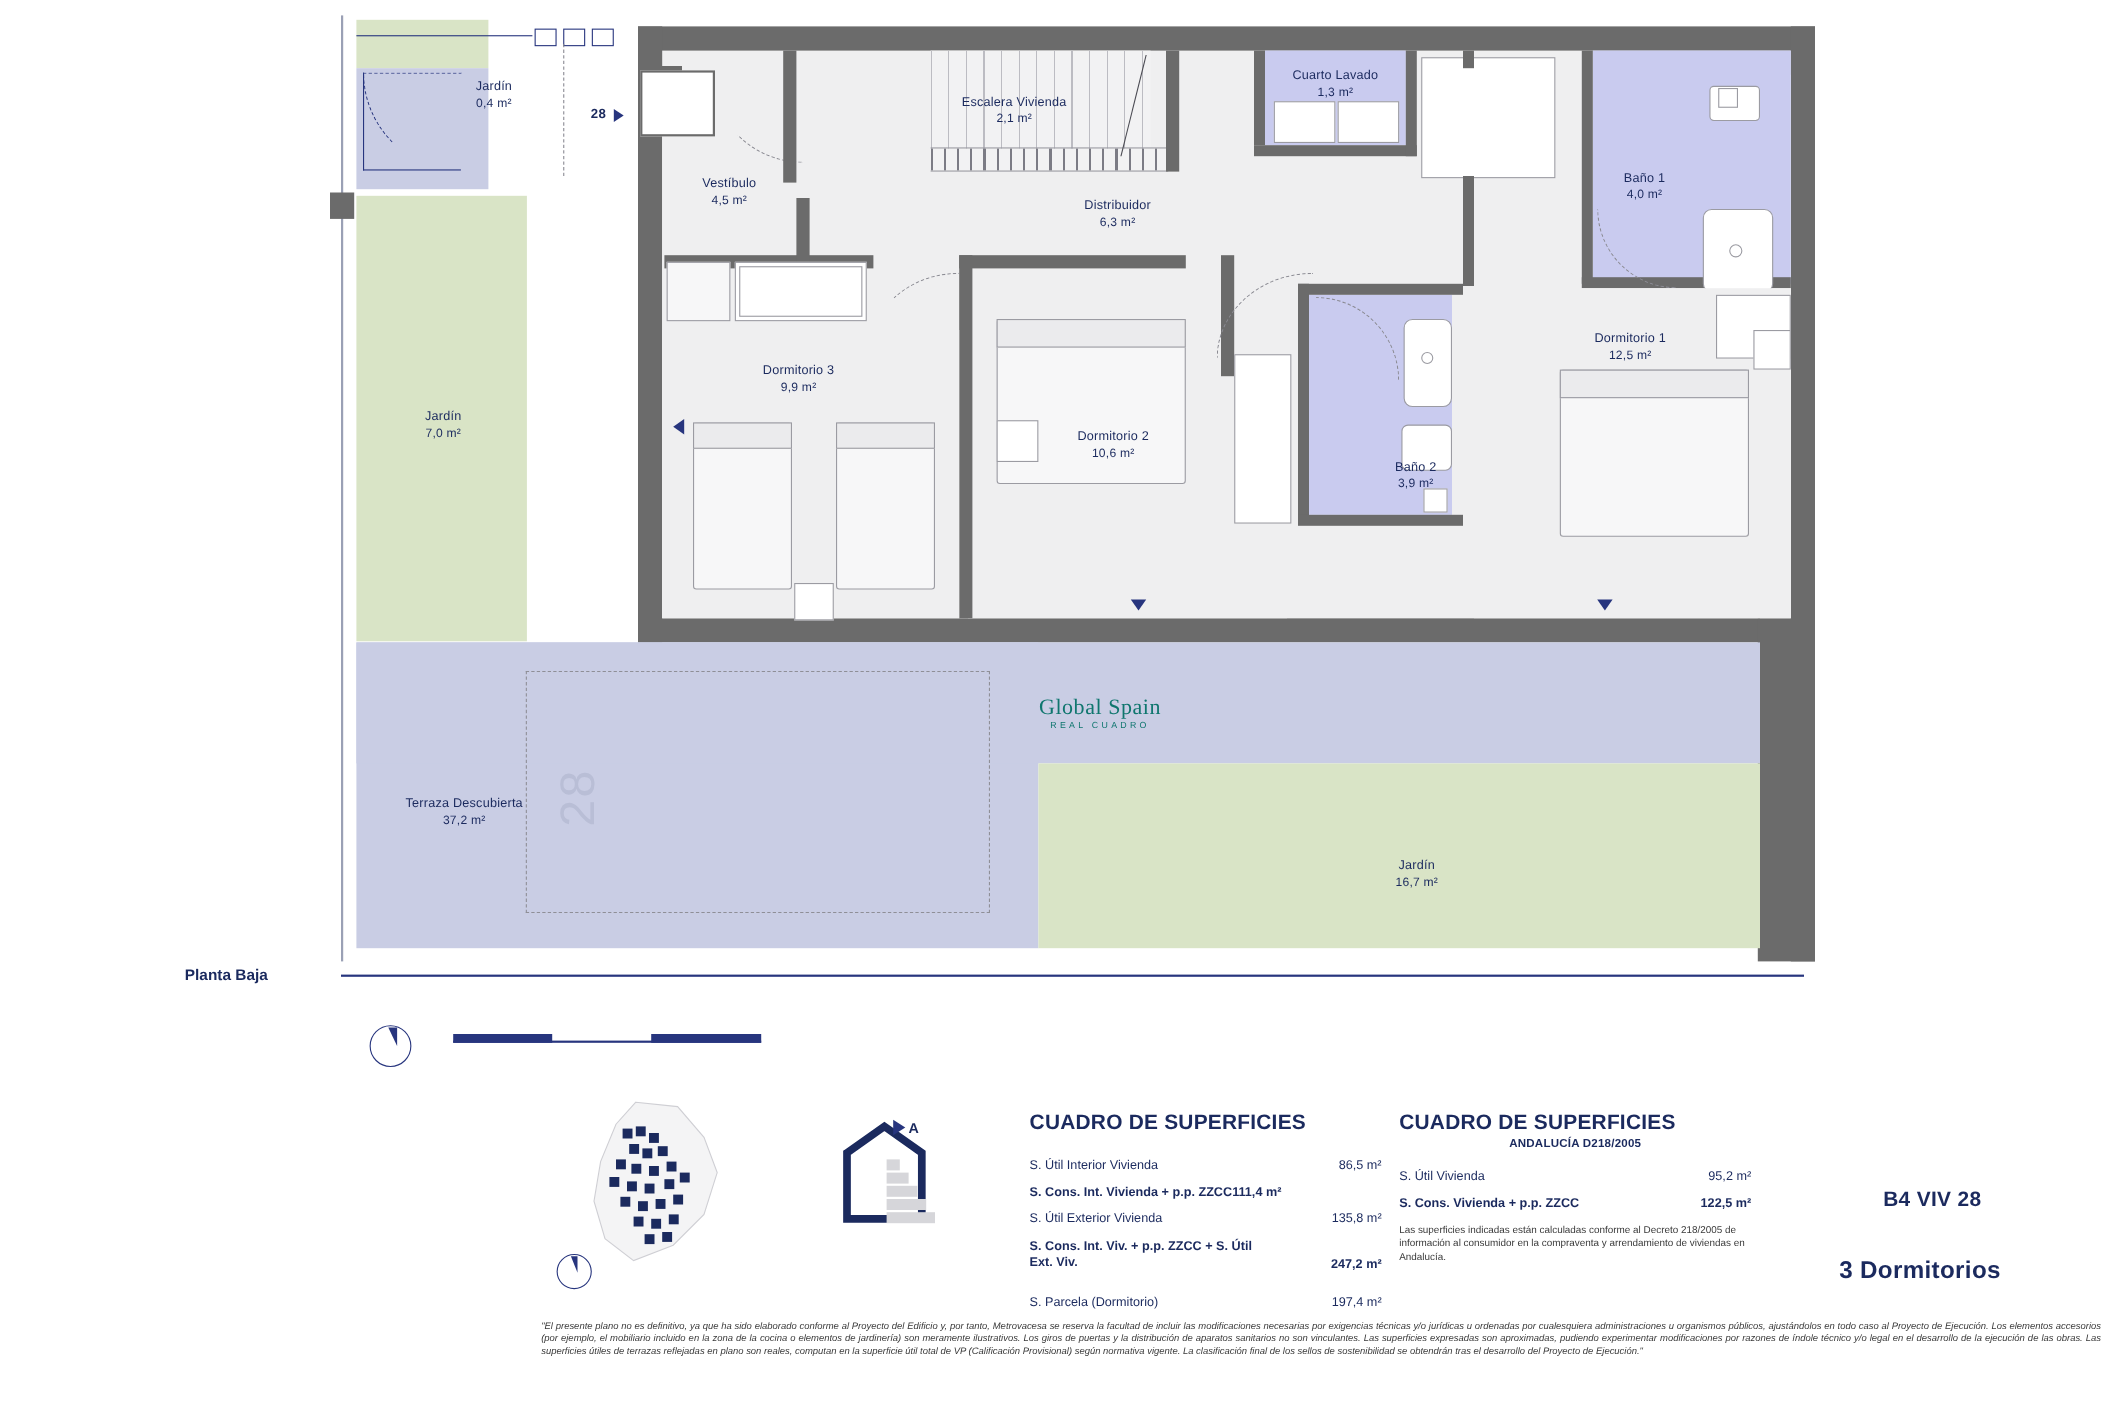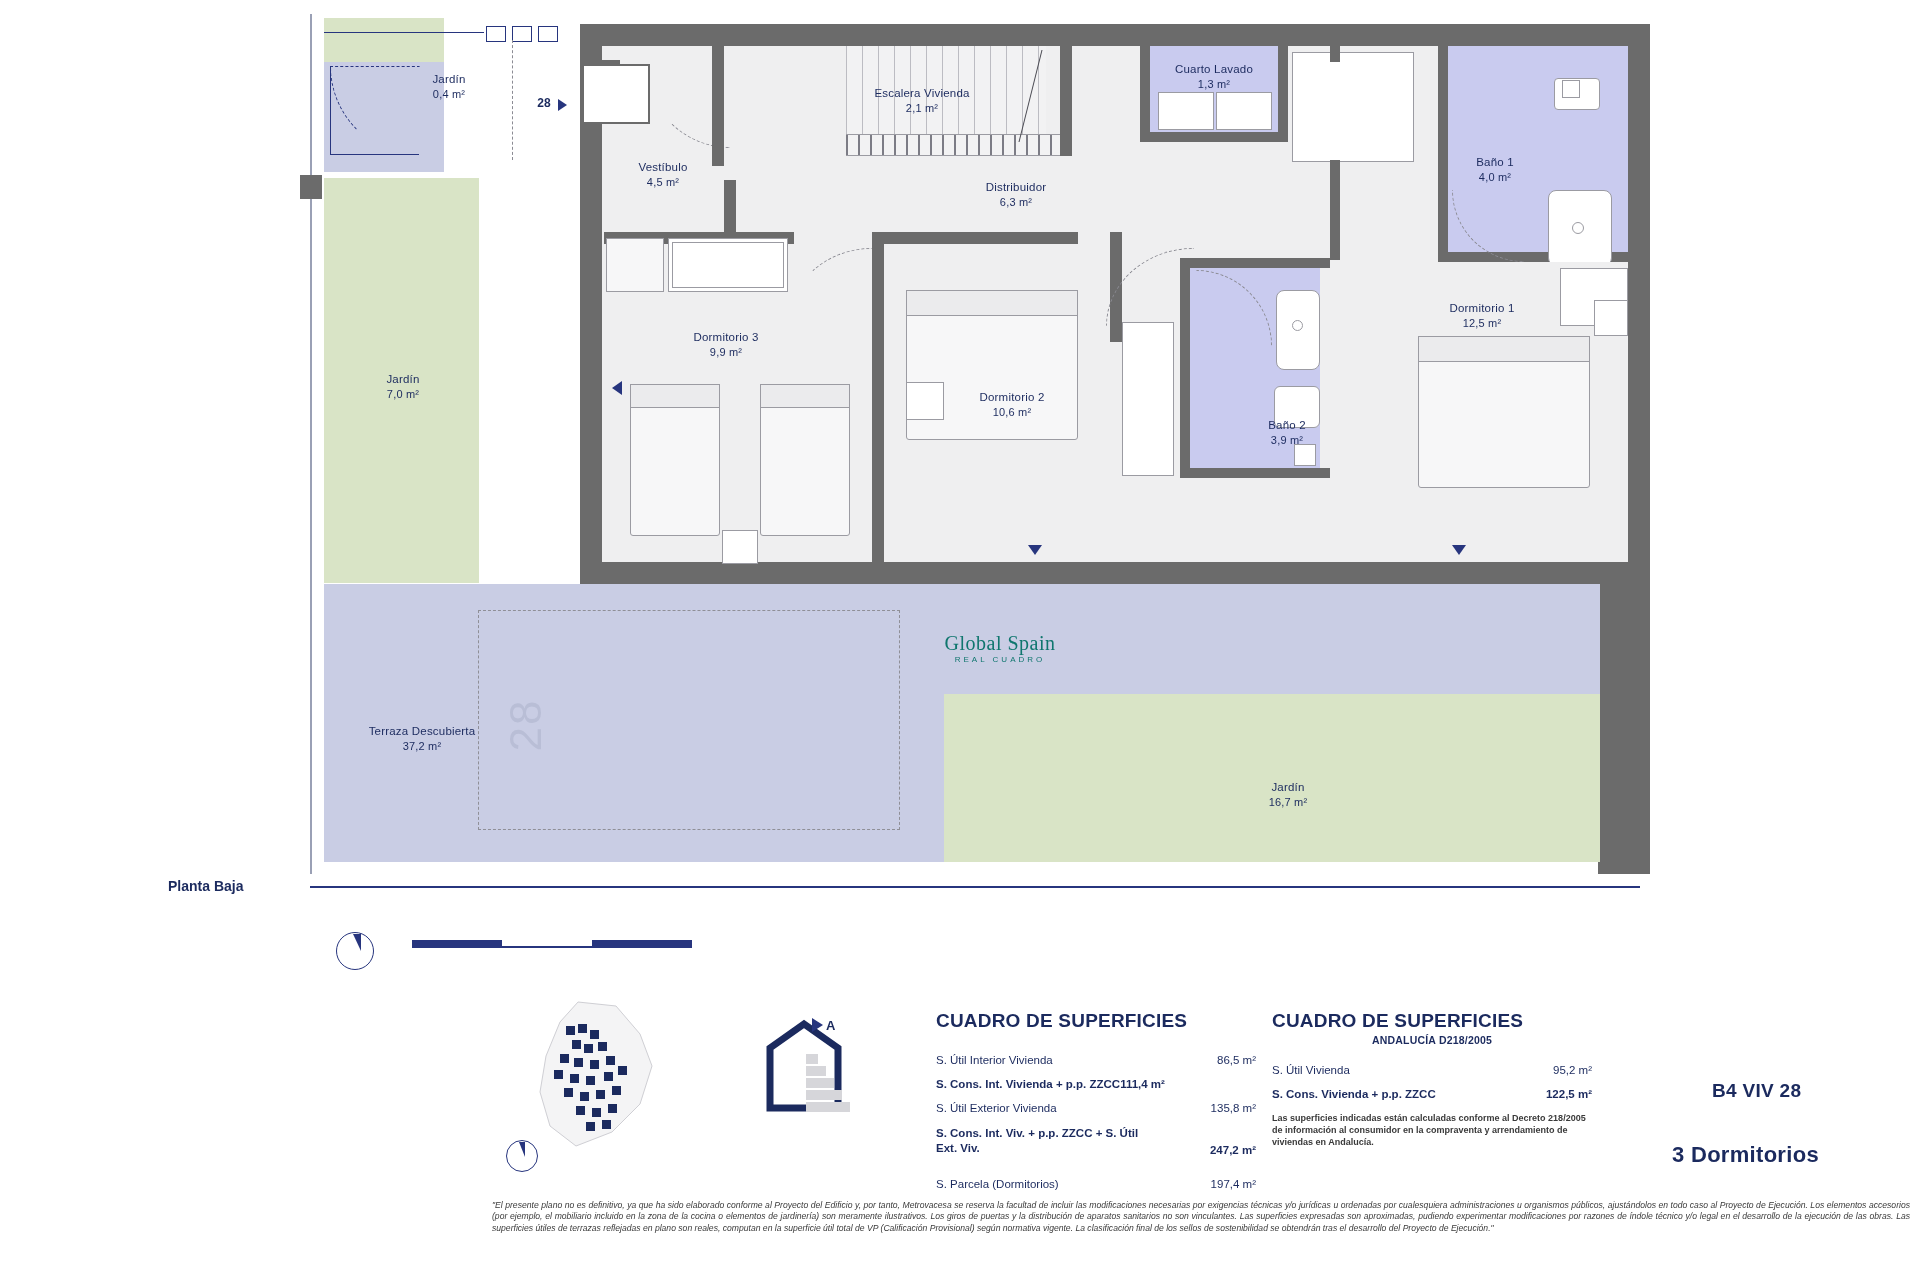--- a/index.html
+++ b/index.html
@@ -280,37 +280,37 @@
     </div>
     <div class="row" style="display:flex;justify-content:space-between;padding:6px 0;">
       <span>S. Útil Exterior Vivienda</span>
       <span>135,8 m²</span>
     </div>
     <div class="row bold" style="display:flex;justify-content:space-between;padding:6px 0;align-items:flex-end;">
       <span style="width:215px;line-height:15px;">S. Cons. Int. Viv. + p.p. ZZCC + S. Útil Ext. Viv.</span>
       <span>247,2 m²</span>
     </div>
     <div class="row" style="display:flex;justify-content:space-between;padding:16px 0 0 0;">
-      <span>S. Parcela (Dormitorios)</span>
+      <span>S. Parcela (Dormitorio)</span>
       <span>197,4 m²</span>
     </div>
   </div>
 
   <div class="abs" style="left:1272px;top:1010px;width:320px;">
     <div class="tbl-title">CUADRO DE SUPERFICIES</div>
     <div class="tbl-sub" style="text-align:center;margin-top:2px;">ANDALUCÍA D218/2005</div>
     <div style="height:12px;"></div>
     <div class="row" style="display:flex;justify-content:space-between;padding:6px 0;">
       <span>S. Útil Vivienda</span>
       <span>95,2 m²</span>
     </div>
     <div class="row bold" style="display:flex;justify-content:space-between;padding:6px 0;">
       <span>S. Cons. Vivienda + p.p. ZZCC</span>
       <span>122,5 m²</span>
     </div>
-    <div class="note" style="margin-top:6px;width:320px;font-weight:bold;">Las superficies indicadas están calculadas conforme al Decreto 218/2005 de información al consumidor en la compraventa y arrendamiento de viviendas en Andalucía.</div>
+    <div class="note" style="margin-top:6px;width:320px;">Las superficies indicadas están calculadas conforme al Decreto 218/2005 de información al consumidor en la compraventa y arrendamiento de viviendas en Andalucía.</div>
   </div>
 
   <div class="abs big" style="left:1712px;top:1080px;">B4 VIV 28</div>
   <div class="abs big2" style="left:1672px;top:1142px;">3 Dormitorios</div>
 
   <div class="disclaimer" style="left:492px;top:1200px;width:1418px;">"El presente plano no es definitivo, ya que ha sido elaborado conforme al Proyecto del Edificio y, por tanto, Metrovacesa se reserva la facultad de incluir las modificaciones necesarias por exigencias técnicas y/o jurídicas u ordenadas por cualesquiera administraciones u organismos públicos, ajustándolos en todo caso al Proyecto de Ejecución. Los elementos accesorios (por ejemplo, el mobiliario incluido en la zona de la cocina o elementos de jardinería) son meramente ilustrativos. Los giros de puertas y la distribución de aparatos sanitarios no son vinculantes. Las superficies expresadas son aproximadas, pudiendo experimentar modificaciones por razones de índole técnico y/o legal en el desarrollo de la ejecución de las obras. Las superficies útiles de terrazas reflejadas en plano son reales, computan en la superficie útil total de VP (Calificación Provisional) según normativa vigente. La clasificación final de los sellos de sostenibilidad se obtendrán tras el desarrollo del Proyecto de Ejecución."</div>
 </div>
 
 </body></html>

